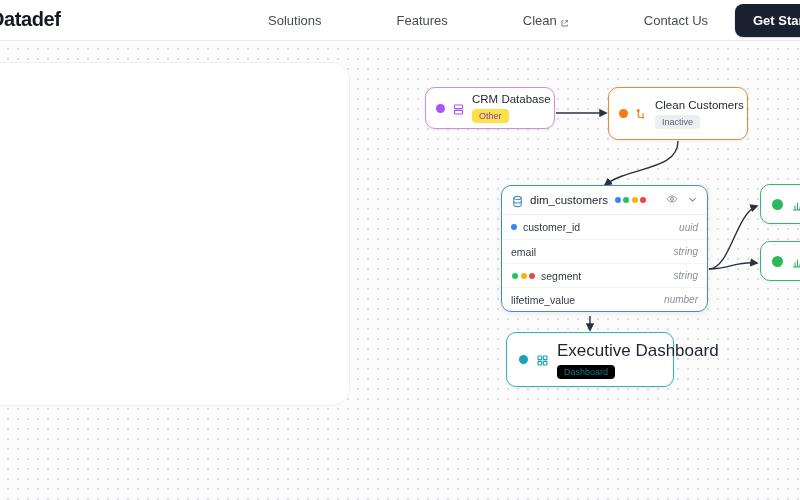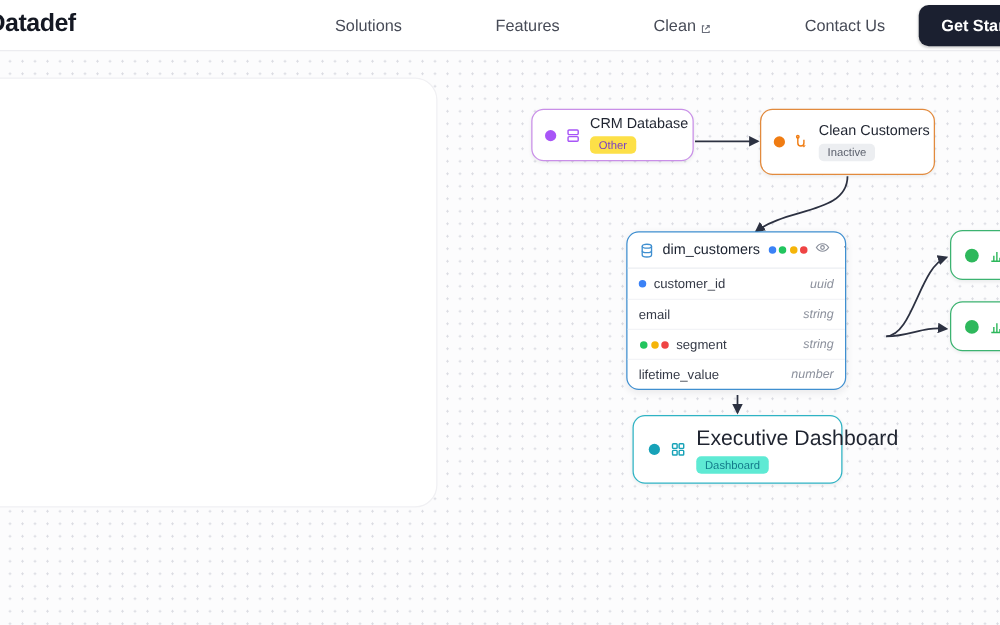--- a/index.html
+++ b/index.html
@@ -99,25 +99,25 @@
   #node-clean { left:608px; top:46px; width:140px; height:53px;
                 border:1.5px solid #e28a3d; padding:0 10px; gap:7px; }
   #node-clean .node-dot { background:#f07c12; }
   #node-clean .badge { background:#eceef1; color:#5c616d; }
 
   
   #node-dash { left:506px; top:291px; width:168px; height:55px;
                border:1.5px solid #2fb3c4; padding:0 12px; gap:8px; }
   #node-dash .node-dot { background:#17a2b8; }
   #node-dash .node-title { font-size:17px; }
-  #node-dash .badge { background:#5eead4; color:#127a8a; }
+  #node-dash .badge { background:#000000; color:#127a8a; }
 
   
   #node-table {
-    position:absolute; left:501px; top:144px; width:176px;
+    position:absolute; left:501px; top:144px; width:207px;
     background:#fff; border:1.5px solid #3f8fd0; border-radius:10px;
     box-shadow:0 2px 6px rgba(20,24,35,.08); overflow:hidden;
   }
   .tbl-head {
     height:29px; display:flex; align-items:center; gap:6px;
     padding:0 9px; border-bottom:1px solid #eceef2;
   }
   .tbl-name { font-size:11.5px; color:#1b2230; white-space:nowrap; }
   .dot-group { display:flex; gap:2.5px; margin-left:1px; }
   .mini-dot { width:6px; height:6px; border-radius:50%; }

